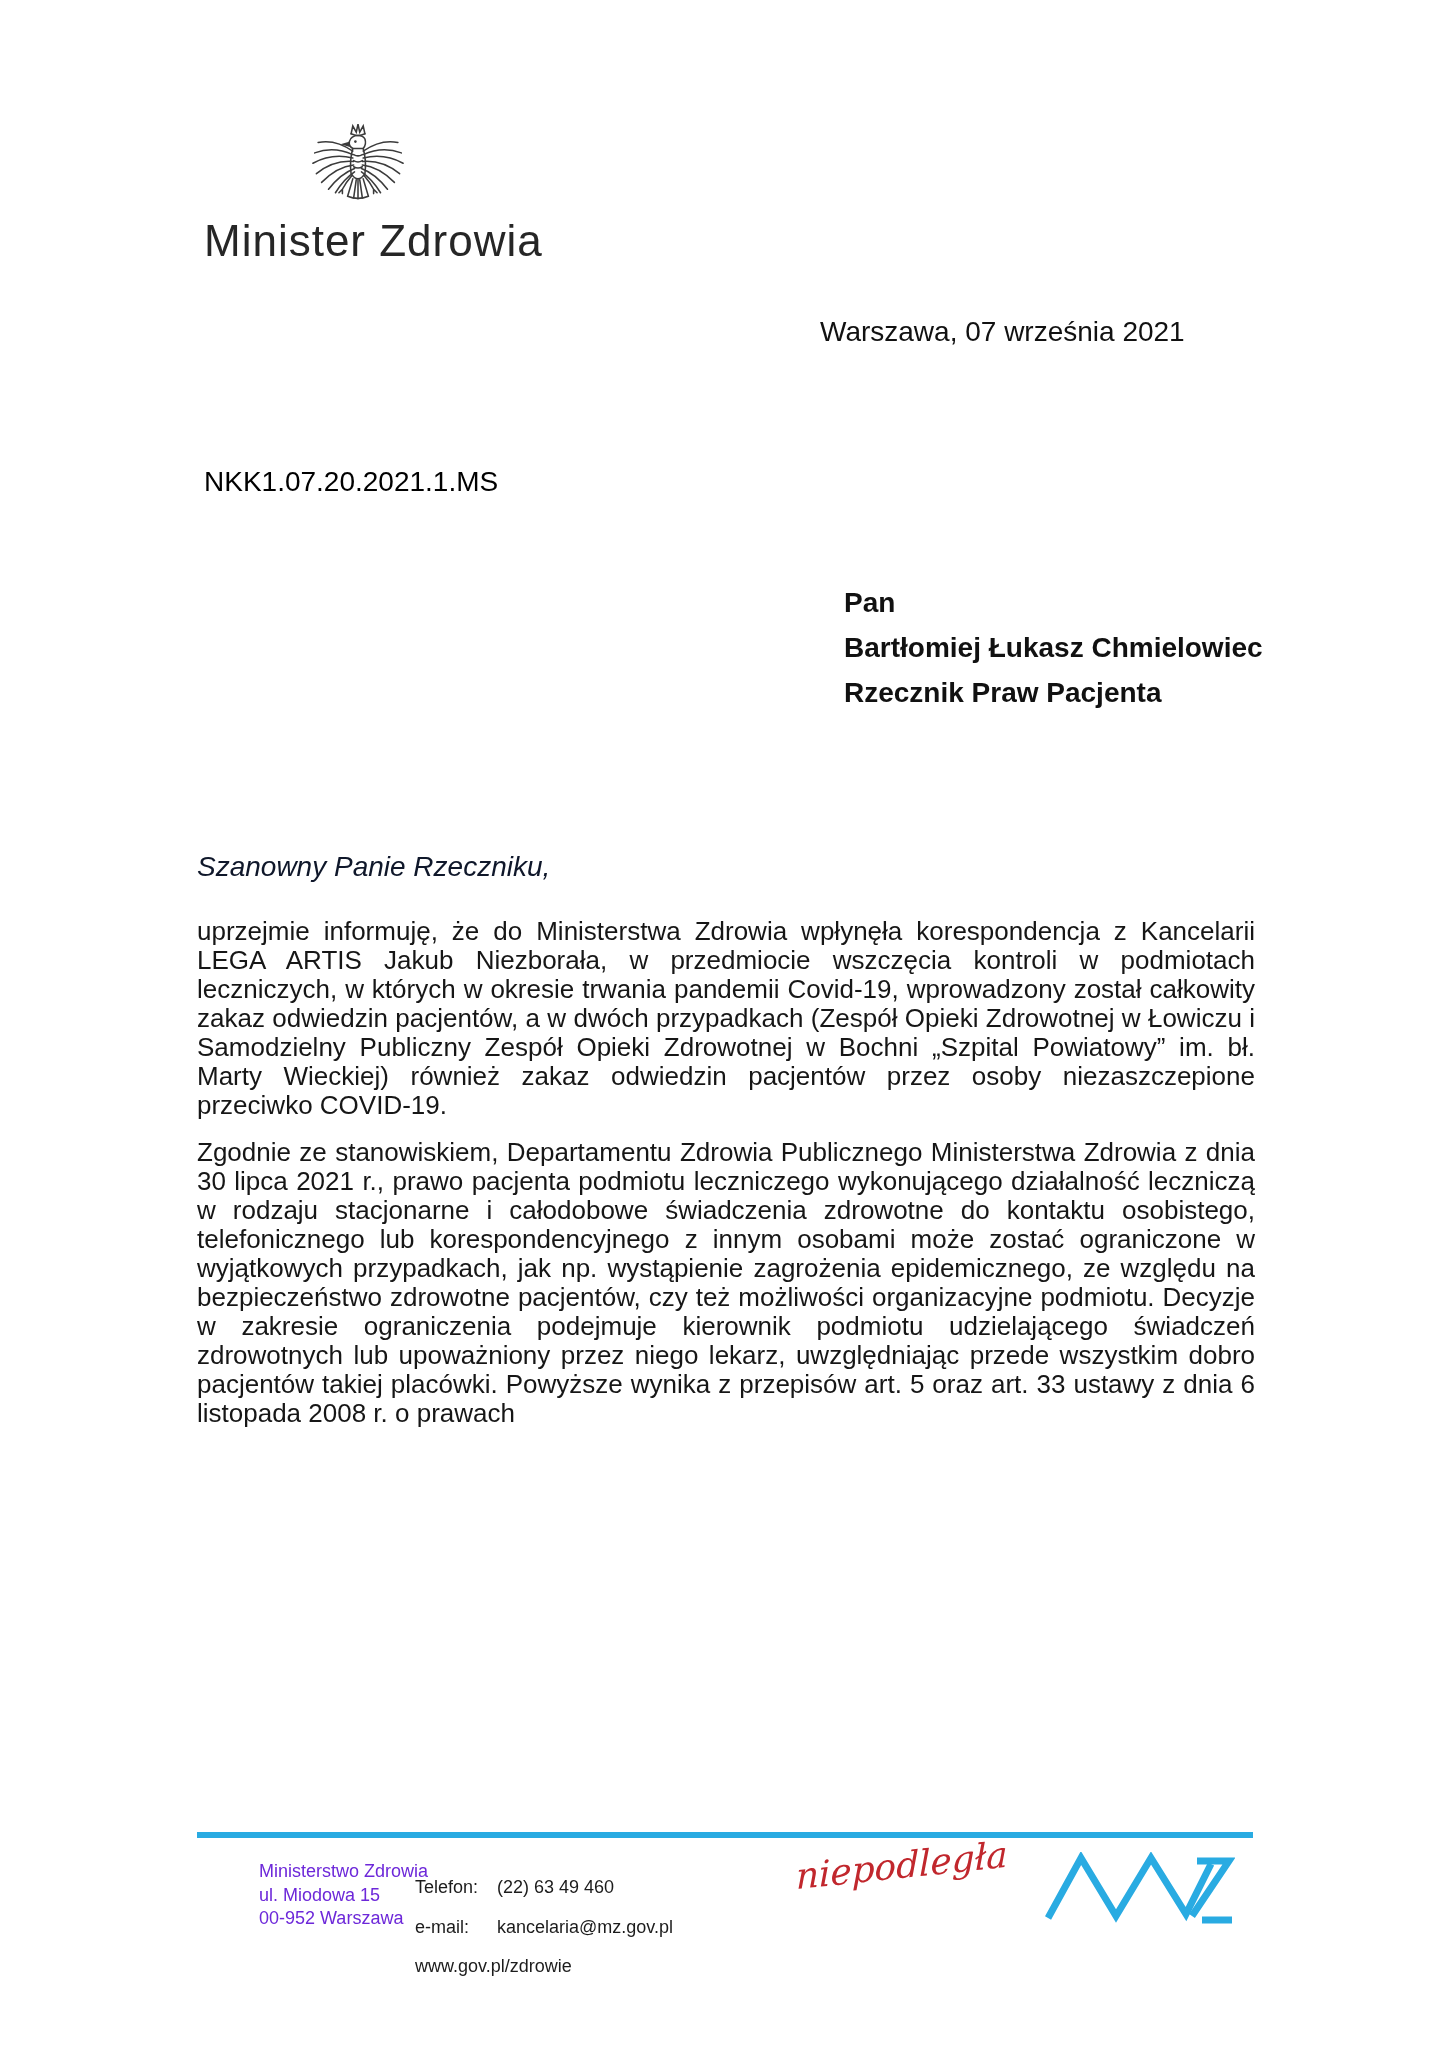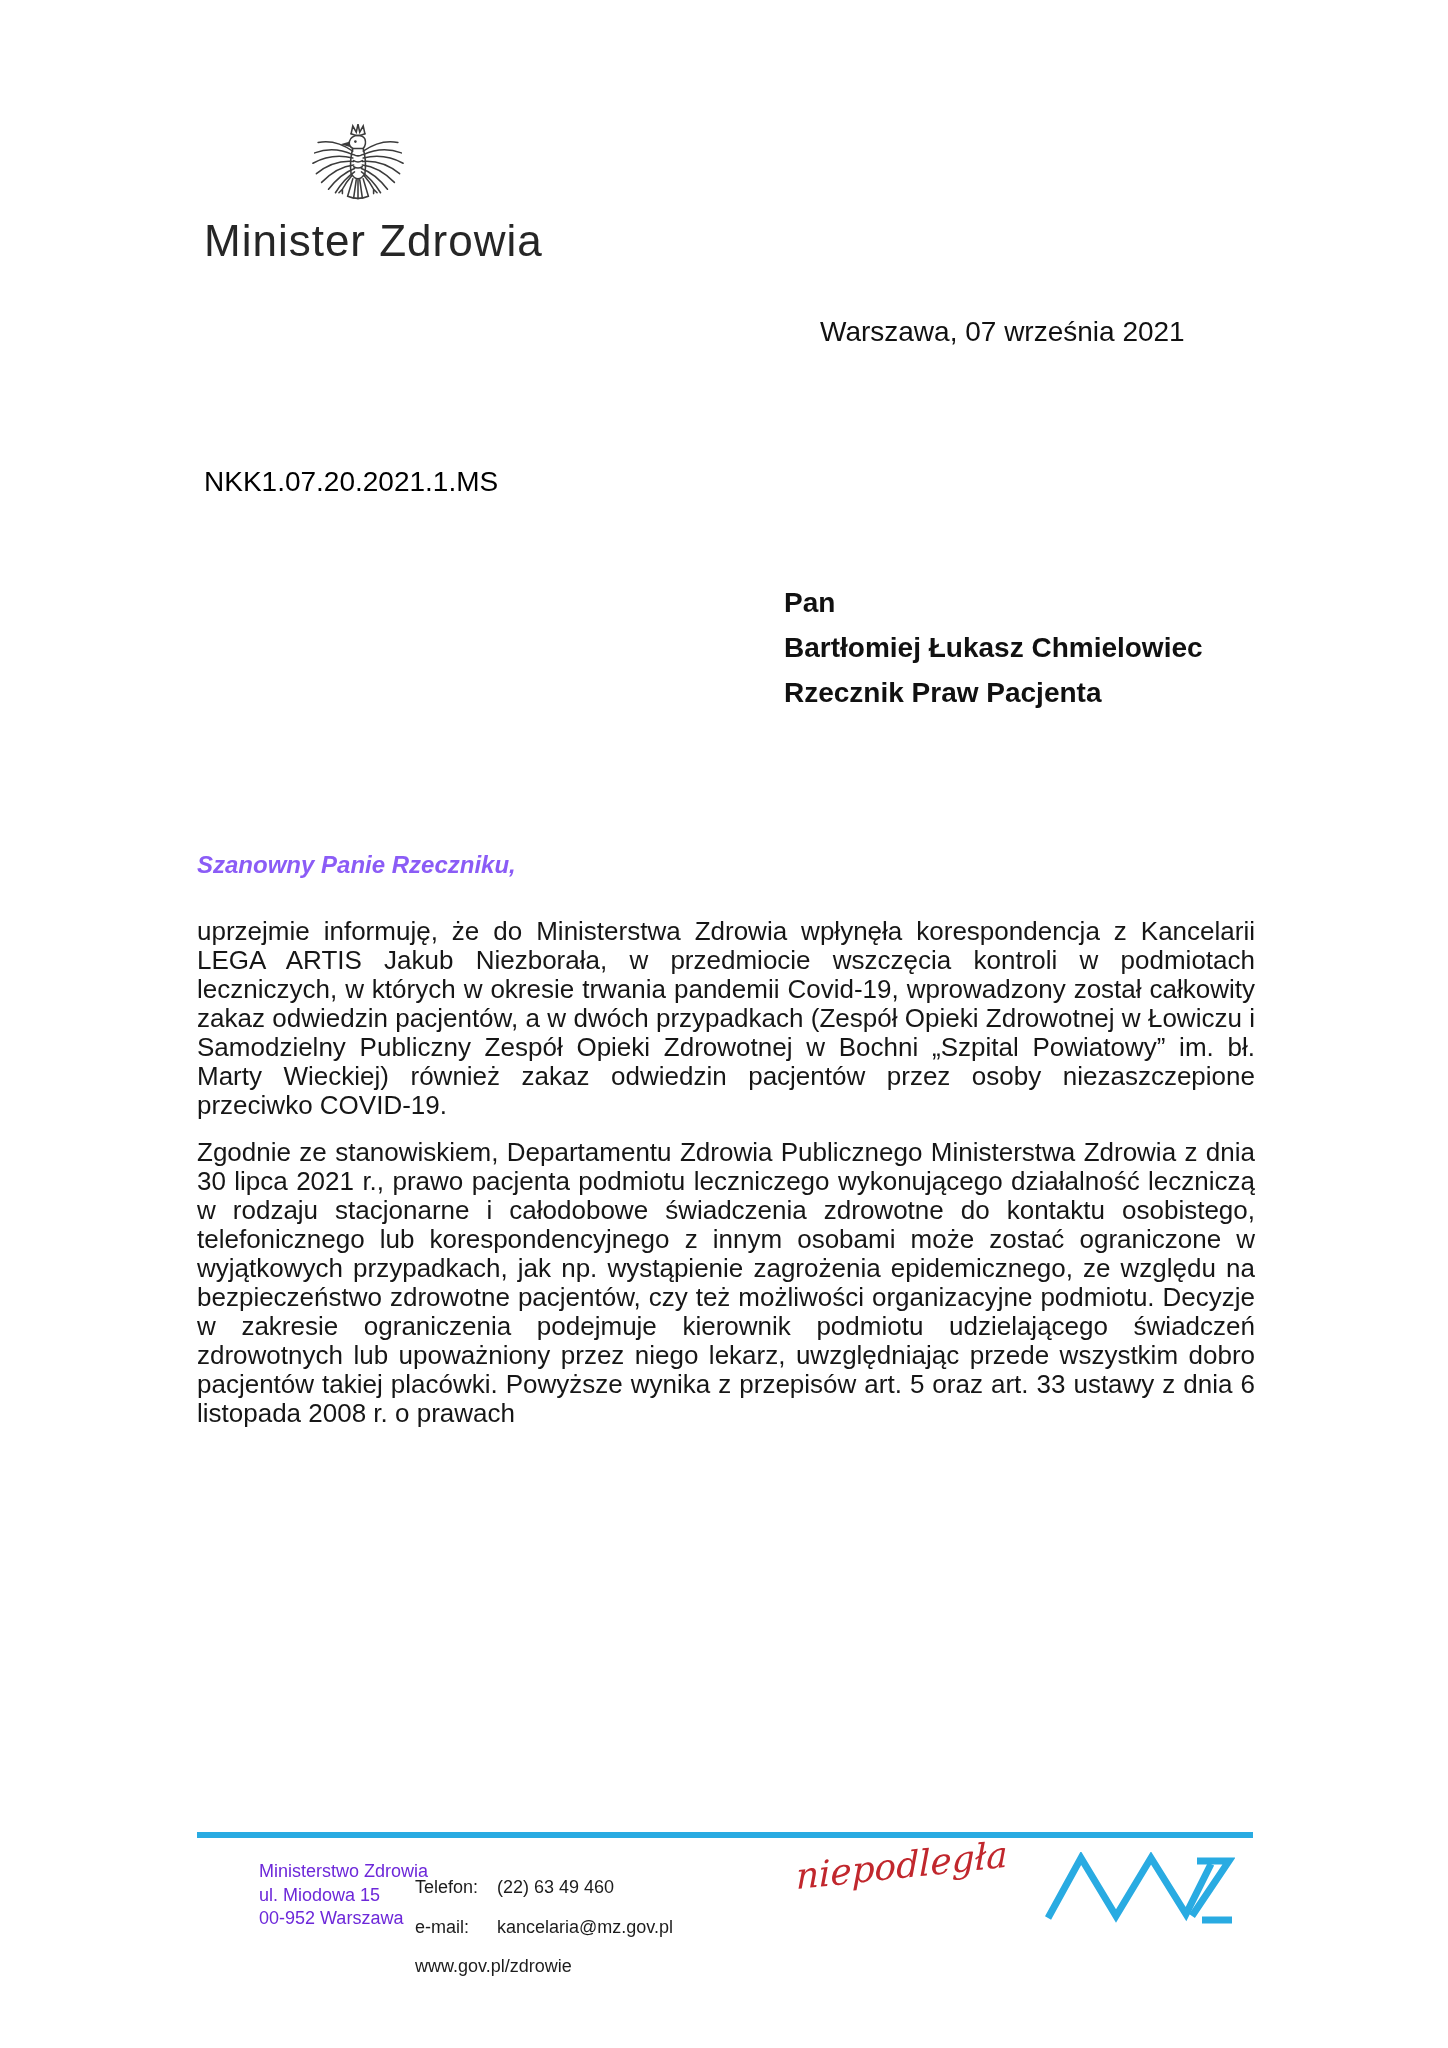--- a/index.html
+++ b/index.html
@@ -17,24 +17,24 @@
   .emblem{left:306px;top:110px;width:104px;height:110px;}
   .org-name{
     left:204px;top:216px;
     font-size:44px;font-weight:300;letter-spacing:1px;color:#262626;
     font-family:"Liberation Sans", sans-serif;
   }
 
   
   .dateline{left:820px;top:316px;font-size:28px;color:#111;}
   .refnum{left:204px;top:466px;font-size:28px;color:#000000;}
-  .addressee{left:784px;top:580px;font-size:28px;font-weight:bold;line-height:45px;color:#111;}
+  .addressee{left:844px;top:580px;font-size:28px;font-weight:bold;line-height:45px;color:#111;}
 
   
-  .salutation{left:197px;top:851px;font-size:24px;font-weight:bold;font-style:italic;color:#8b5cf6;}
+  .salutation{left:197px;top:851px;font-size:28px;font-weight:normal;font-style:italic;color:#0f172a;}
   .body-text{
     left:197px;top:917px;width:1058px;
     font-size:26px;line-height:29px;color:#161616;
     text-align:justify;
   }
   .body-text p{margin:0 0 18px 0;}
 
   
   .footer-rule{left:197px;top:1832px;width:1056px;height:6px;}
   .footer-address{left:212px;top:1860px;font-size:18px;line-height:23.5px;color:#6d28d9;margin-left:47px;}

